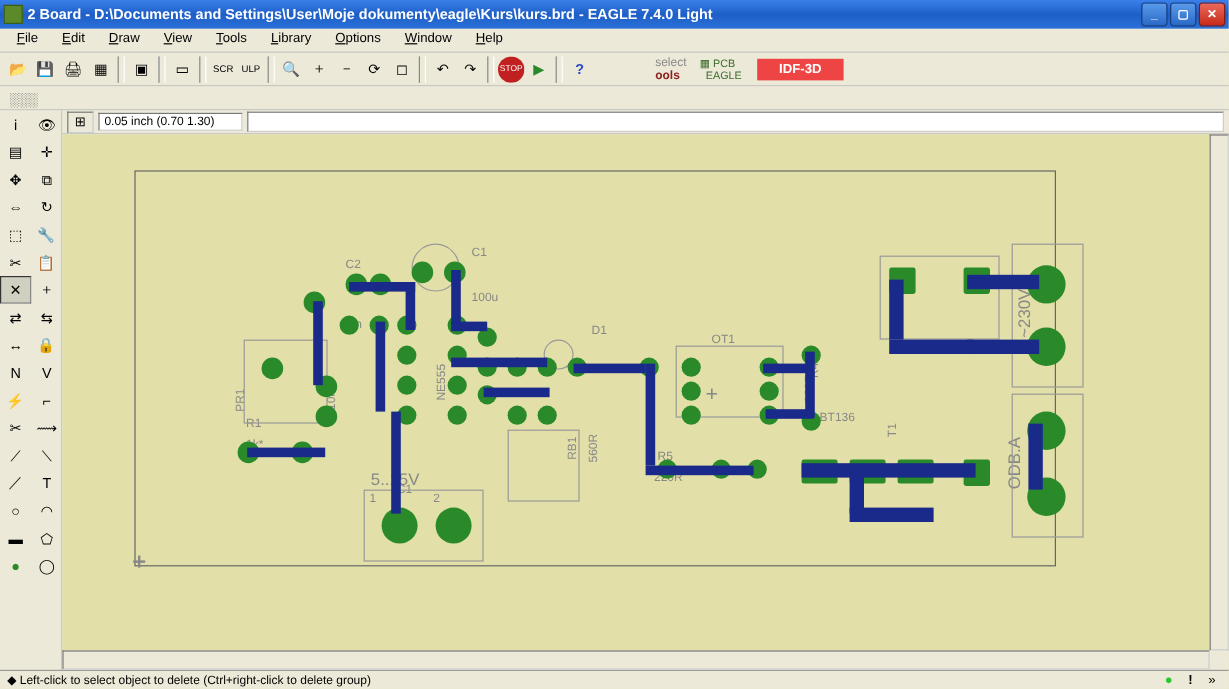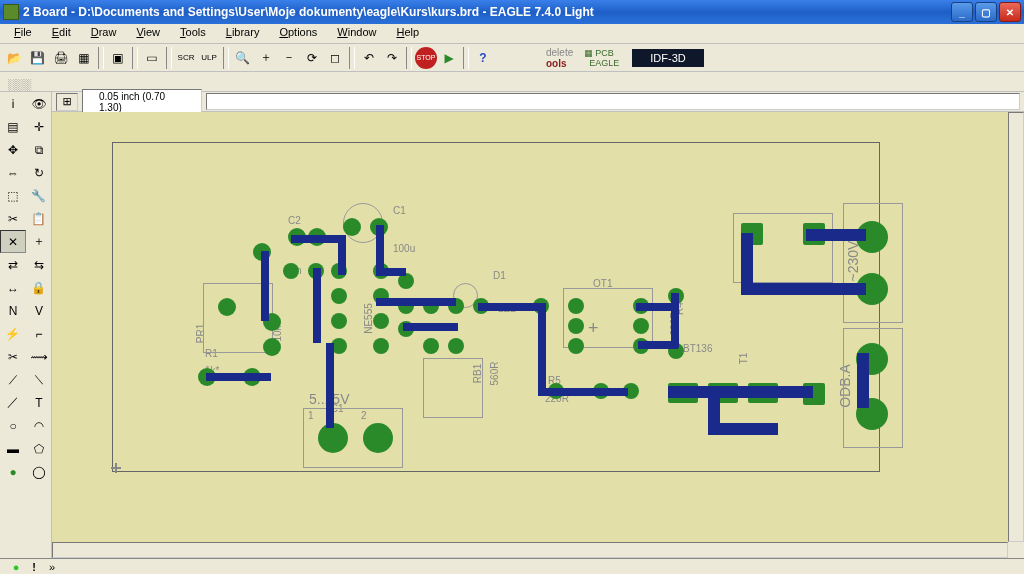--- a/index.html
+++ b/index.html
@@ -9,31 +9,31 @@
 .titlebar .title { flex: 1; }
 .titlebar .winbtns { display: flex; gap: 2px; }
 .titlebar .winbtn { width: 22px; height: 20px; border: 1px solid #1a4080; border-radius: 3px; background: linear-gradient(to bottom, #5a9aea, #2a6ac8); display: flex; align-items: center; justify-content: center; font-size: 10px; font-weight: bold; }
 .titlebar .winbtn.close { background: linear-gradient(to bottom, #ea6a5a, #c82a1a); border-color: #801a1a; }
 .menubar { height: 20px; background: #ece9d8; display: flex; padding: 0 4px; font-size: 11px; border-bottom: 1px solid #c0c0c0; }
 .menubar .menu { padding: 2px 10px; cursor: default; }
 .menubar .menu u { text-decoration: underline; }
 .toolbar { height: 28px; background: #ece9d8; display: flex; align-items: center; padding: 2px 4px; border-bottom: 1px solid #c0c0c0; gap: 1px; }
 .tbtn { width: 22px; height: 22px; border: 1px solid transparent; display: flex; align-items: center; justify-content: center; font-size: 12px; }
 .tsep { width: 6px; height: 22px; border-left: 1px solid #888; border-right: 1px solid #fff; margin: 0 2px; }
-.idf3d { background: #0f172a; color: #fff; font-weight: normal; padding: 3px 18px; font-size: 11px; margin-left: 12px; }
+.idf3d { background: #ef4444; color: #fff; font-weight: bold; padding: 3px 18px; font-size: 11px; margin-left: 12px; }
 .designlink { color: #888; font-size: 10px; margin-left: 10px; }
 .designlink b { color: #8a2020; }
 .pcbquote { color: #3a6a2a; font-size: 9px; margin-left: 10px; }
 .subbar { height: 20px; background: #ece9d8; border-bottom: 1px solid #c0c0c0; padding: 2px 8px; }
 .workspace { display: flex; height: calc(574px - 24px - 20px - 28px - 20px - 16px); }
 .lefttools { width: 52px; background: #ece9d8; border-right: 1px solid #c0c0c0; display: grid; grid-template-columns: 26px 26px; grid-auto-rows: 23px; }
 .ltbtn { display: flex; align-items: center; justify-content: center; font-size: 12px; border: 1px solid transparent; }
 .coordbar { height: 20px; background: #ece9d8; border-bottom: 1px solid #c0c0c0; display: flex; align-items: center; font-size: 11px; }
 .coordbar .grid { width: 22px; height: 18px; border: 1px inset #ccc; margin: 0 4px; display: flex; align-items: center; justify-content: center; }
-.coordbar .coords { width: 120px; border: 1px inset #ccc; padding: 1px 16px; background: #fff; font-size: 10px; }
+.coordbar .coords { width: 120px; border: 1px inset #ccc; padding: 1px 4px; background: #fff; font-size: 10px; }
 .coordbar .cmdline { flex: 1; border: 1px inset #ccc; background: #fff; margin: 0 4px; height: 17px; }
 .canvas { flex: 1; position: relative; background: #ece9d8; }
 .canvas .scroll-h { position: absolute; bottom: 0; left: 0; right: 16px; height: 16px; background: #ece9d8; border: 1px inset #ccc; }
 .canvas .scroll-v { position: absolute; top: 0; right: 0; bottom: 16px; width: 16px; background: #ece9d8; border: 1px inset #ccc; }
 .canvas .pcbarea { position: absolute; left: 0; top: 0; right: 16px; bottom: 16px; background: #e2e0a8; }
 .board { position: absolute; left: 60px; top: 30px; width: 768px; height: 330px; border: 1px solid #666; }
 .pad { background: #2a8a2a; border-radius: 50%; position: absolute; }
 .pad.sq { border-radius: 2px; }
 .trace { position: absolute; background: #1a2a8a; }
 .silk { position: absolute; color: #888; font-size: 10px; }
@@ -87,21 +87,21 @@
   <div class="tbtn">◻</div>
   <div class="tsep"></div>
   <div class="tbtn">↶</div>
   <div class="tbtn">↷</div>
   <div class="tsep"></div>
   <div class="tbtn" style="font-size:7px;color:#fff;background:#c02020;border-radius:50%">STOP</div>
   <div class="tbtn" style="color:#2a8a2a">▶</div>
   <div class="tsep"></div>
   <div class="tbtn" style="color:#2a4ac8;font-weight:bold">?</div>
   <div style="width:40px"></div>
-  <div class="designlink"><span>delete</span><br><b>ools</b></div>
+  <div class="designlink"><span>select</span><br><b>ools</b></div>
   <div class="pcbquote">▦ <span>PCB</span><br>&nbsp;&nbsp;<span>EAGLE</span></div>
   <div class="idf3d">IDF-3D</div>
 </div>
 
 <div class="subbar">
   <span style="font-size:11px;color:#666">░░░</span>
 </div>
 
 <div class="workspace">
 
@@ -276,16 +276,17 @@
           </div>
         </div>
       </div>
       <div class="scroll-h"></div>
       <div class="scroll-v"></div>
     </div>
   </div>
 </div>
 
 <div class="statusbar">
+  <div class="msg">◆ Left-click to select object to delete (Ctrl+right-click to delete group)</div>
   <div class="sbtn" style="color:#2ac82a">●</div>
   <div class="sbtn" style="font-weight:bold">!</div>
   <div class="sbtn">»</div>
 </div>
 
 </body></html>

